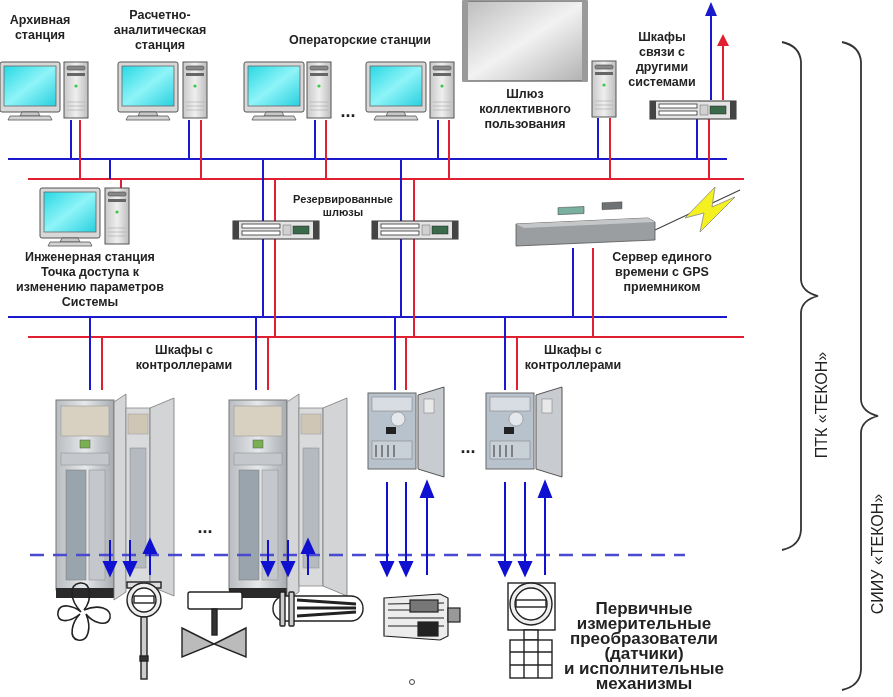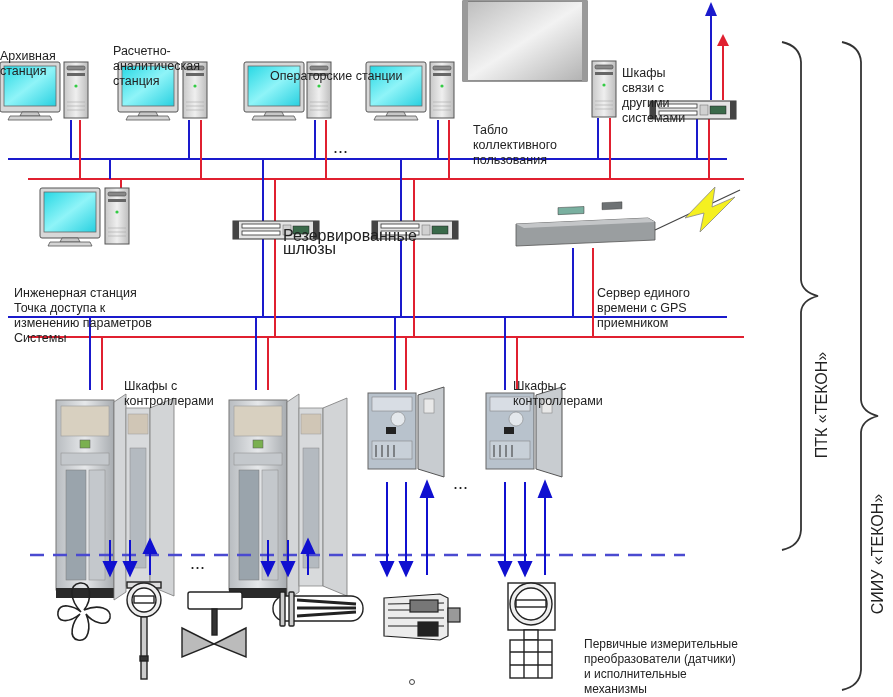--- a/index.html
+++ b/index.html
@@ -1,18 +1,18 @@
 <!DOCTYPE html>
 <html><head>
 <meta charset="utf-8">
 <style>
   html, body { margin: 0; padding: 0; background: #ffffff; }
   body { width: 893px; height: 697px; position: relative; overflow: hidden; font-family: "Liberation Sans", sans-serif; }
   #stage { position: absolute; left: 0; top: 0; width: 893px; height: 697px; }
-  .lbl { position: absolute; font-family: "Liberation Sans", sans-serif; font-weight: normal; font-size: 12.5px; color: #222; line-height: 15px; white-space: pre-line; margin-top: 36px; }
+  .lbl { position: absolute; font-family: "Liberation Sans", sans-serif; font-weight: bold; font-size: 12.5px; color: #222; text-align: center; line-height: 15px; white-space: pre-line; }
   .vlbl { position: absolute; font-family: "Liberation Sans", sans-serif; font-size: 16px; color: #222; transform: rotate(-90deg); transform-origin: center center; white-space: nowrap; }
 </style>
 </head>
 <body>
 
 <svg id="stage" width="893" height="697" viewBox="0 0 893 697" xmlns="http://www.w3.org/2000/svg">
   <defs>
     <linearGradient id="scr" x1="0" y1="0" x2="1" y2="1">
       <stop offset="0" stop-color="#28d8e4"></stop>
       <stop offset="0.5" stop-color="#8ff4f8"></stop>
@@ -279,49 +279,49 @@
     <line x1="538" y1="640" x2="538" y2="678"></line>
   </g>
   <circle cx="412" cy="682" r="2.5" fill="none" stroke="#444" stroke-width="1"></circle>
 
   <path d="M782 42 Q800 46 801 62 L801 280 Q802 292 818 296 Q802 300 801 312 L801 530 Q800 546 782 550" fill="none" stroke="#333" stroke-width="1.8"></path>
   <path d="M842 42 Q860 46 861 62 L861 400 Q862 412 878 416 Q862 420 861 432 L861 670 Q860 686 842 690" fill="none" stroke="#333" stroke-width="1.8"></path>
 </svg>
 
 <div class="lbl" style="left:0px; top:13px; width:80px;">Архивная
 станция</div>
-<div class="lbl" style="left:113px; top:8px; width:110px;">Расчетно-
+<div class="lbl" style="left:105px; top:8px; width:110px;">Расчетно-
 аналитическая
 станция</div>
 <div class="lbl" style="left:270px; top:33px; width:180px;">Операторские станции</div>
-<div class="lbl" style="left:473px; top:87px; width:104px;">Табло
+<div class="lbl" style="left:473px; top:87px; width:104px;">Шлюз
 коллективного
 пользования</div>
 <div class="lbl" style="left:622px; top:30px; width:80px;">Шкафы
 связи с
 другими
 системами</div>
 <div class="lbl" style="left:333px; top:104px; width:30px; font-size:18px;">...</div>
 
-<div class="lbl" style="left:0px; top:250px; width:180px;padding-left:14px;">Инженерная станция
+<div class="lbl" style="left:0px; top:250px; width:180px;">Инженерная станция
 Точка доступа к
 изменению параметров
 Системы</div>
-<div class="lbl" style="left:283px; top:193px; width:120px; font-size:16px; line-height:13px;">Резервированные
+<div class="lbl" style="left:283px; top:193px; width:120px; font-size:11px; line-height:13px;">Резервированные
 шлюзы</div>
 <div class="lbl" style="left:597px; top:250px; width:130px;">Сервер единого
 времени с GPS
 приемником</div>
 
 <div class="lbl" style="left:124px; top:343px; width:120px;">Шкафы с
 контроллерами</div>
 <div class="lbl" style="left:513px; top:343px; width:120px;">Шкафы с
 контроллерами</div>
 <div class="lbl" style="left:190px; top:520px; width:30px; font-size:18px;">...</div>
 <div class="lbl" style="left:453px; top:440px; width:30px; font-size:18px;">...</div>
 
-<div class="lbl" style="left:584px; top:601px; width:200px; font-size:12px; line-height:15px;">Первичные измерительные
+<div class="lbl" style="left:544px; top:601px; width:200px; font-size:17px; line-height:15px;">Первичные измерительные
 преобразователи (датчики)
 и исполнительные
 механизмы</div>
 
 <div class="vlbl" style="left:762px; top:396px; width:120px; text-align:center;">ПТК «ТЕКОН»</div>
 <div class="vlbl" style="left:813px; top:545px; width:130px; text-align:center;">СИИУ «ТЕКОН»</div>
 
 </body></html>

